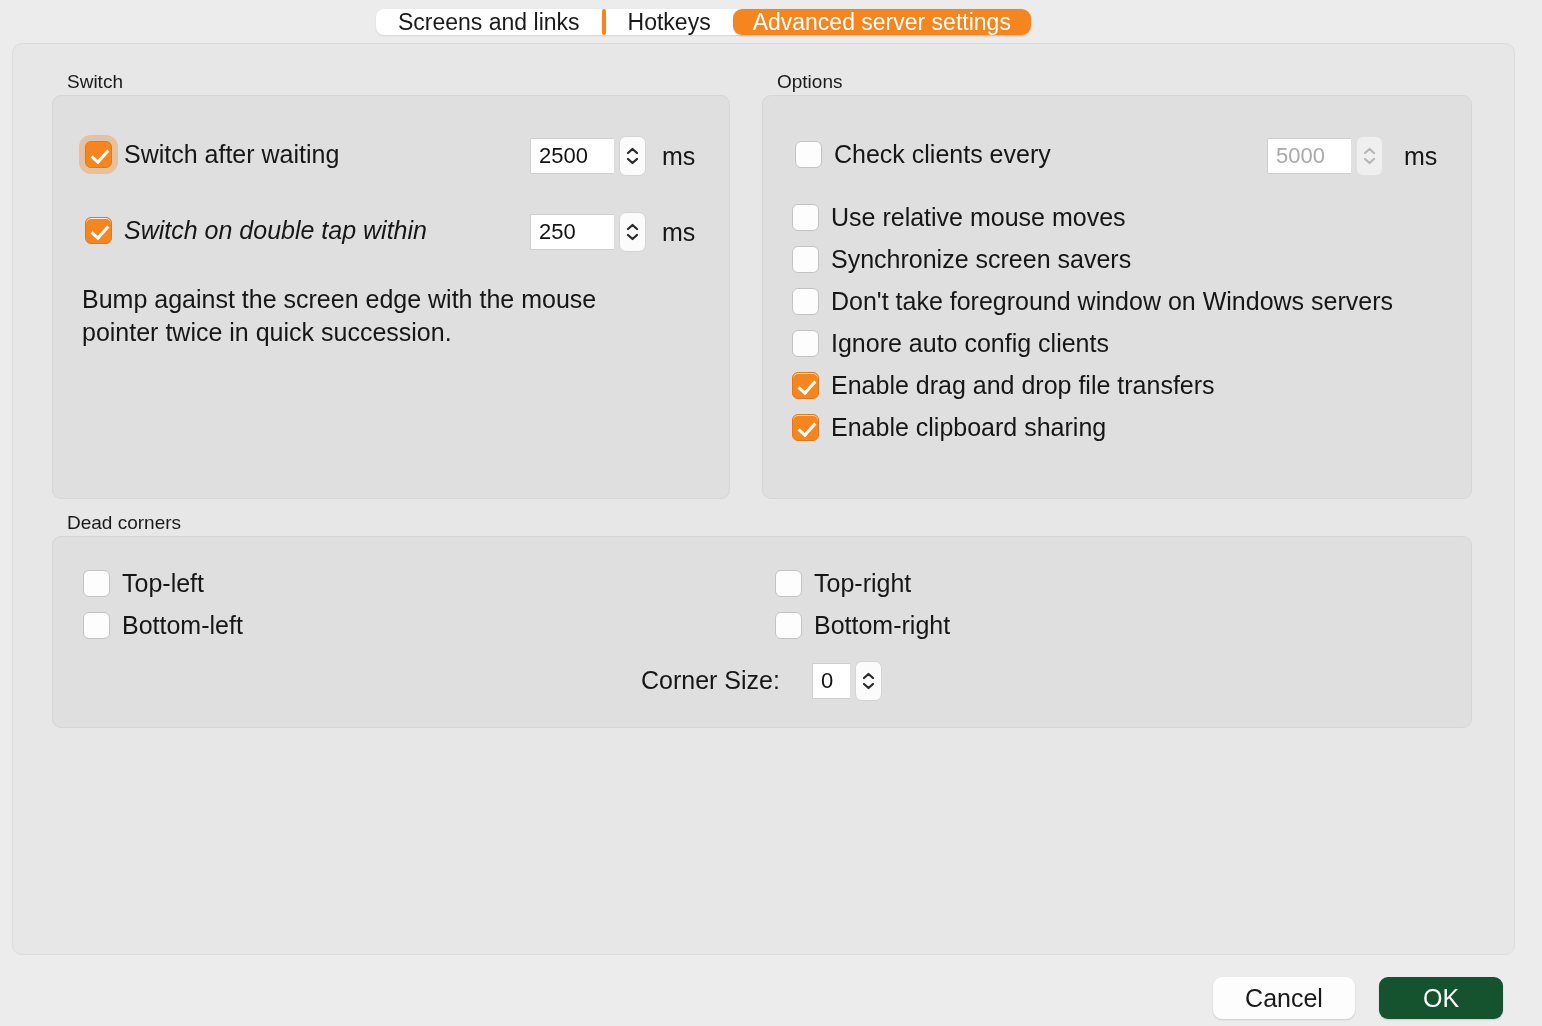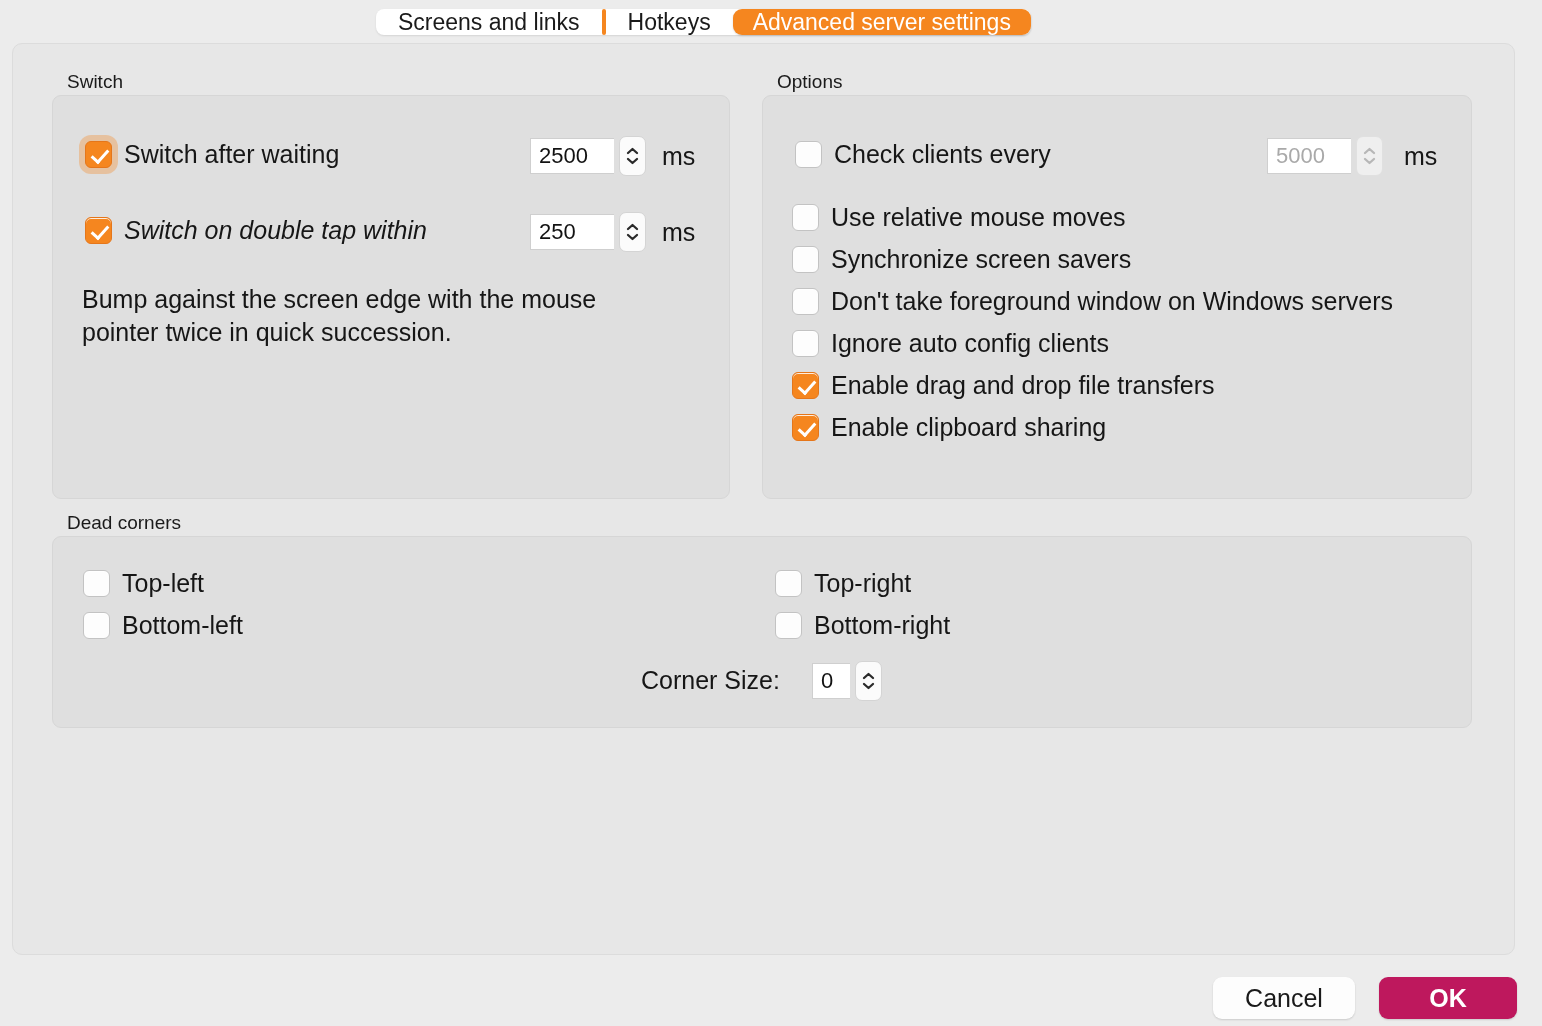--- a/index.html
+++ b/index.html
@@ -222,25 +222,24 @@
     justify-content: center;
   }
   #btn-cancel {
     left: 1213px; top: 977px; width: 142px;
     background: #fdfdfd;
     color: #1a1a1a;
     box-shadow: 0 1px 2px rgba(0,0,0,0.14);
     border-radius: 9px;
   }
   #btn-ok {
-    left: 1379px; top: 977px; width: 138px;
-    background: #be185d;
+    left: 1379px; top: 977px; width: 124px;
+    background: #14532d;
     color: #ffffff;
     box-shadow: 0 1px 2px rgba(0,0,0,0.14);
-    font-weight: bold;
   }
 </style>
 </head>
 <body>
 
 <div id="root">
 
   <div class="tabbar">
     <button class="tab">Screens and links</button>
     <span class="tab-sep"></span>

